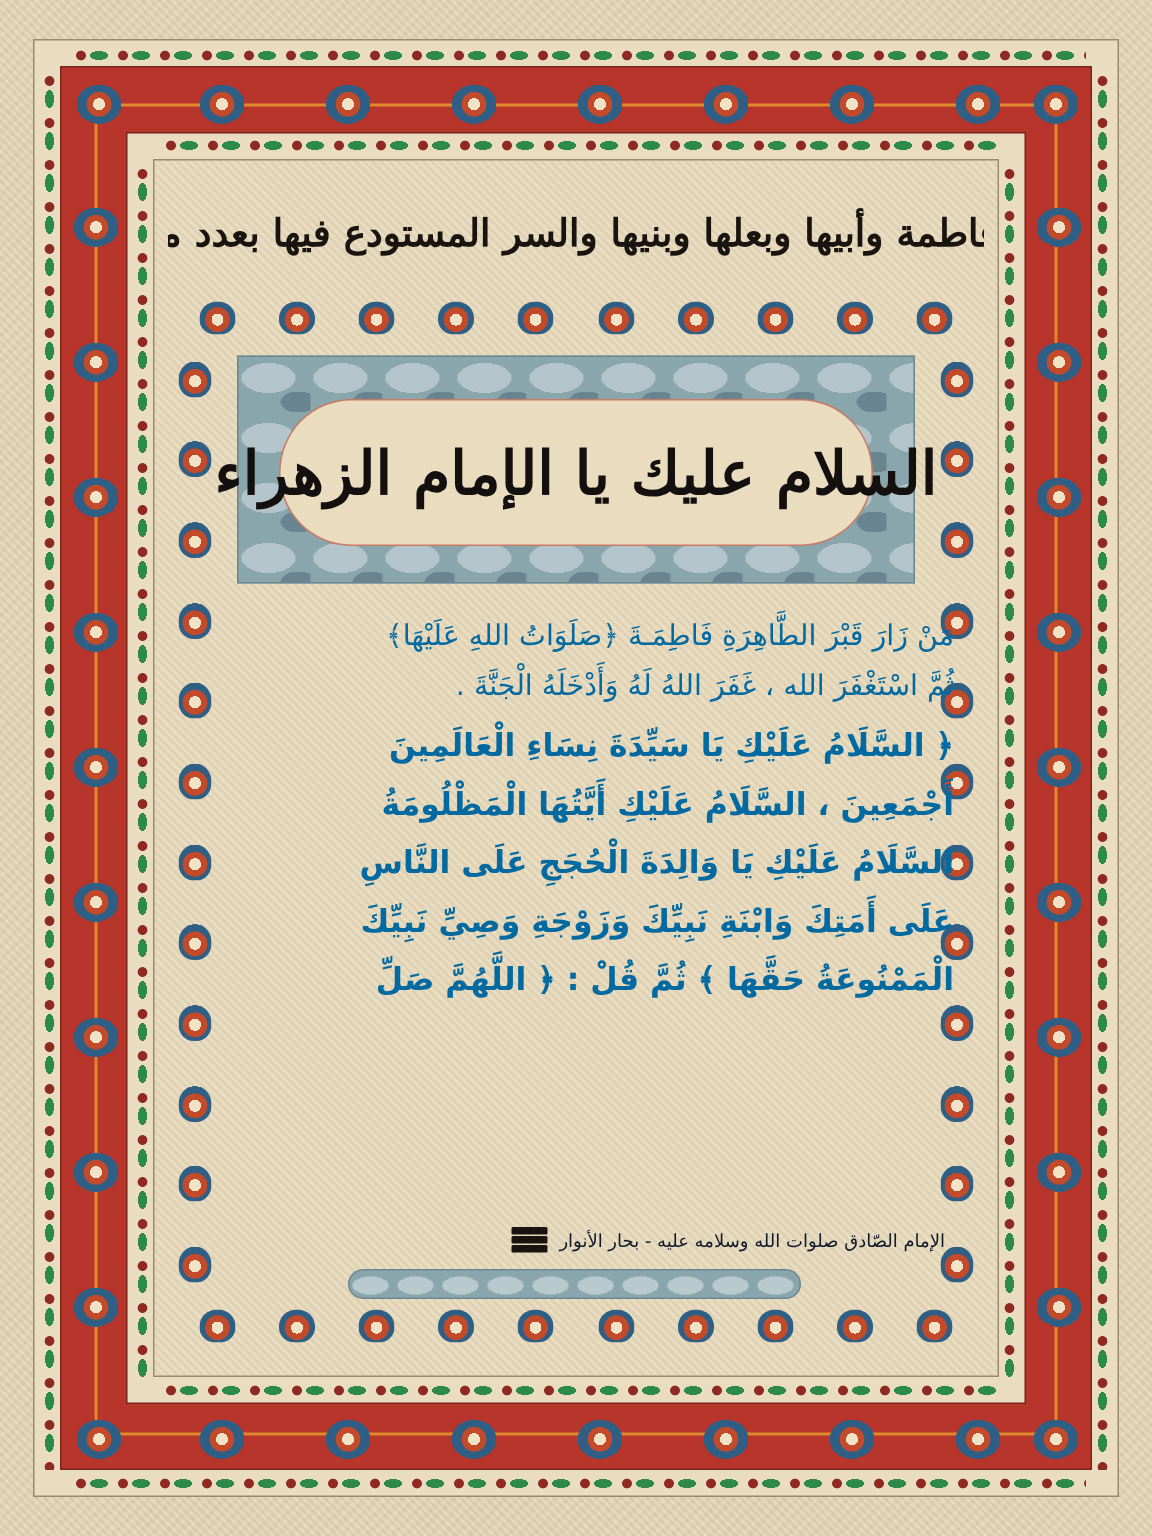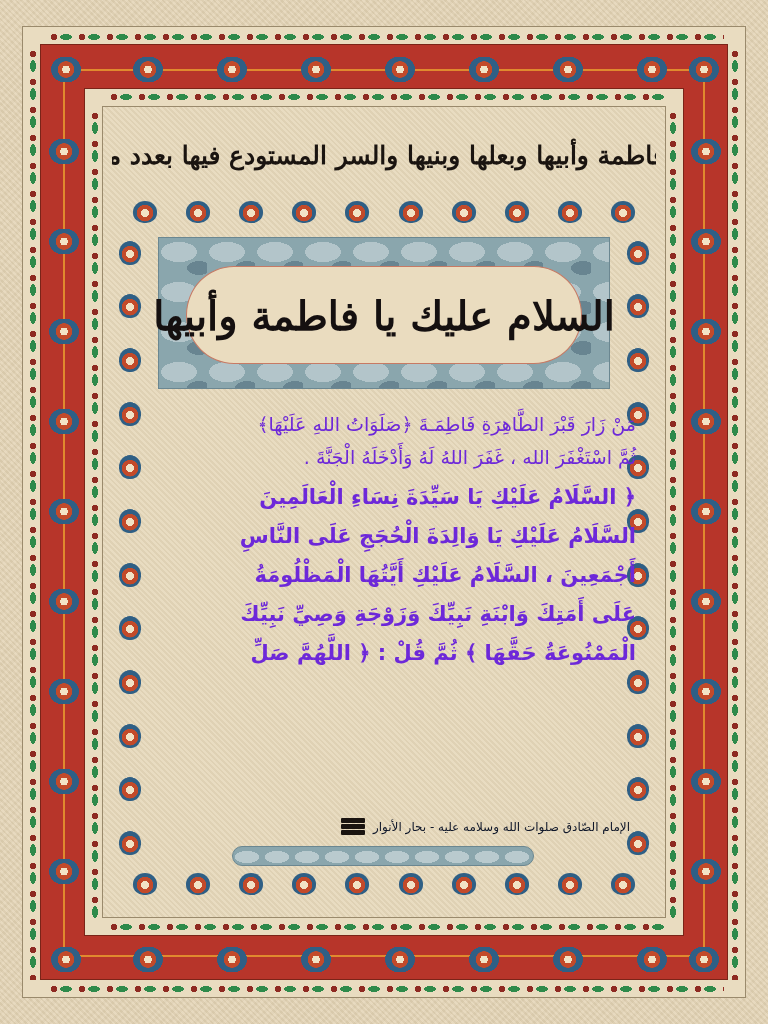--- a/index.html
+++ b/index.html
@@ -64,21 +64,21 @@
   .cartouche-inner { left:186px; top:266px; width:396px; height:98px;
     background:#eadcbf; border:1.5px solid #c77a64;
     border-radius:48px / 49px; }
   .cartouche-text { left:186px; top:266px; width:396px; height:98px;
     display:flex; align-items:center; justify-content:center; direction:rtl;
     font-family:"DejaVu Serif", serif; font-size:40px; font-weight:bold; color:#151010;
     letter-spacing:-1px; white-space:nowrap; }
 
   
   .body { left:140px; top:408px; width:496px; direction:rtl; text-align:justify;
-    font-family:"DejaVu Sans", sans-serif; color:#6d28d9; }
+    font-family:"DejaVu Sans", sans-serif; color:#0369a1; }
   .intro-line { font-size:19px; line-height:33px; text-align:right; font-weight:normal; white-space:nowrap; }
   .main-line { font-size:21px; line-height:39px; font-weight:bold; text-align:right; white-space:nowrap; }
   .main-block { margin-top:4px; }
 
   .citation { left:150px; top:812px; width:480px; height:30px; direction:rtl;
     display:flex; align-items:center; gap:8px; justify-content:flex-start;
     font-size:12px; color:#0f172a; white-space:nowrap; }
   .books-icon { display:inline-block; width:24px; height:18px; position:relative; }
   .books-icon span { position:absolute; left:0; width:24px; height:5px; background:#1a1410; border-radius:1px; }
 
@@ -199,29 +199,29 @@
   <div class="flower"></div>
   <div class="flower"></div>
   <div class="flower"></div>
   <div class="flower"></div>
   <div class="flower"></div>
   <div class="flower"></div>
 </div>
 
 <div class="abs cartouche"></div>
 <div class="abs cartouche-inner"></div>
-<div class="abs cartouche-text">السلام عليك يا فاطمة وأبيها</div>
+<div class="abs cartouche-text">السلام عليك يا الإمام الزهراء</div>
 
 <div class="abs body">
   <div class="intro-line">مَنْ زَارَ قَبْرَ الطَّاهِرَةِ فَاطِمَـةَ ﴿صَلَوَاتُ اللهِ عَلَيْهَا﴾</div>
   <div class="intro-line">ثُمَّ اسْتَغْفَرَ الله ، غَفَرَ اللهُ لَهُ وَأَدْخَلَهُ الْجَنَّةَ .</div>
   <div class="main-block">
     <div class="main-line">﴿ السَّلَامُ عَلَيْكِ يَا سَيِّدَةَ نِسَاءِ الْعَالَمِينَ</div>
+    <div class="main-line">أَجْمَعِينَ ، السَّلَامُ عَلَيْكِ أَيَّتُهَا الْمَظْلُومَةُ</div>
     <div class="main-line">السَّلَامُ عَلَيْكِ يَا وَالِدَةَ الْحُجَجِ عَلَى النَّاسِ</div>
-    <div class="main-line">أَجْمَعِينَ ، السَّلَامُ عَلَيْكِ أَيَّتُهَا الْمَظْلُومَةُ</div>
     <div class="main-line">عَلَى أَمَتِكَ وَابْنَةِ نَبِيِّكَ وَزَوْجَةِ وَصِيِّ نَبِيِّكَ</div>
     <div class="main-line">الْمَمْنُوعَةُ حَقَّهَا ﴾ ثُمَّ قُلْ : ﴿ اللَّهُمَّ صَلِّ</div>
   </div>
 </div>
 
 <div class="abs citation">
   <span>الإمام الصّادق صلوات الله وسلامه عليه - بحار الأنوار</span>
   <span class="books-icon">
     <span style="top:0;"></span>
       <span style="top:6px;"></span>

